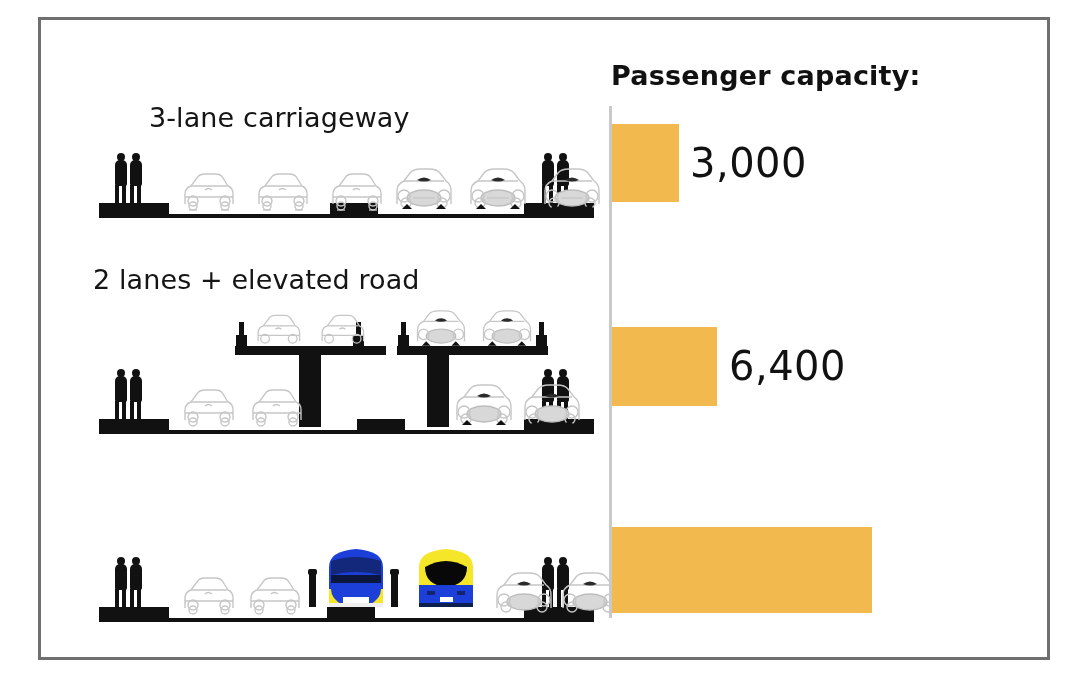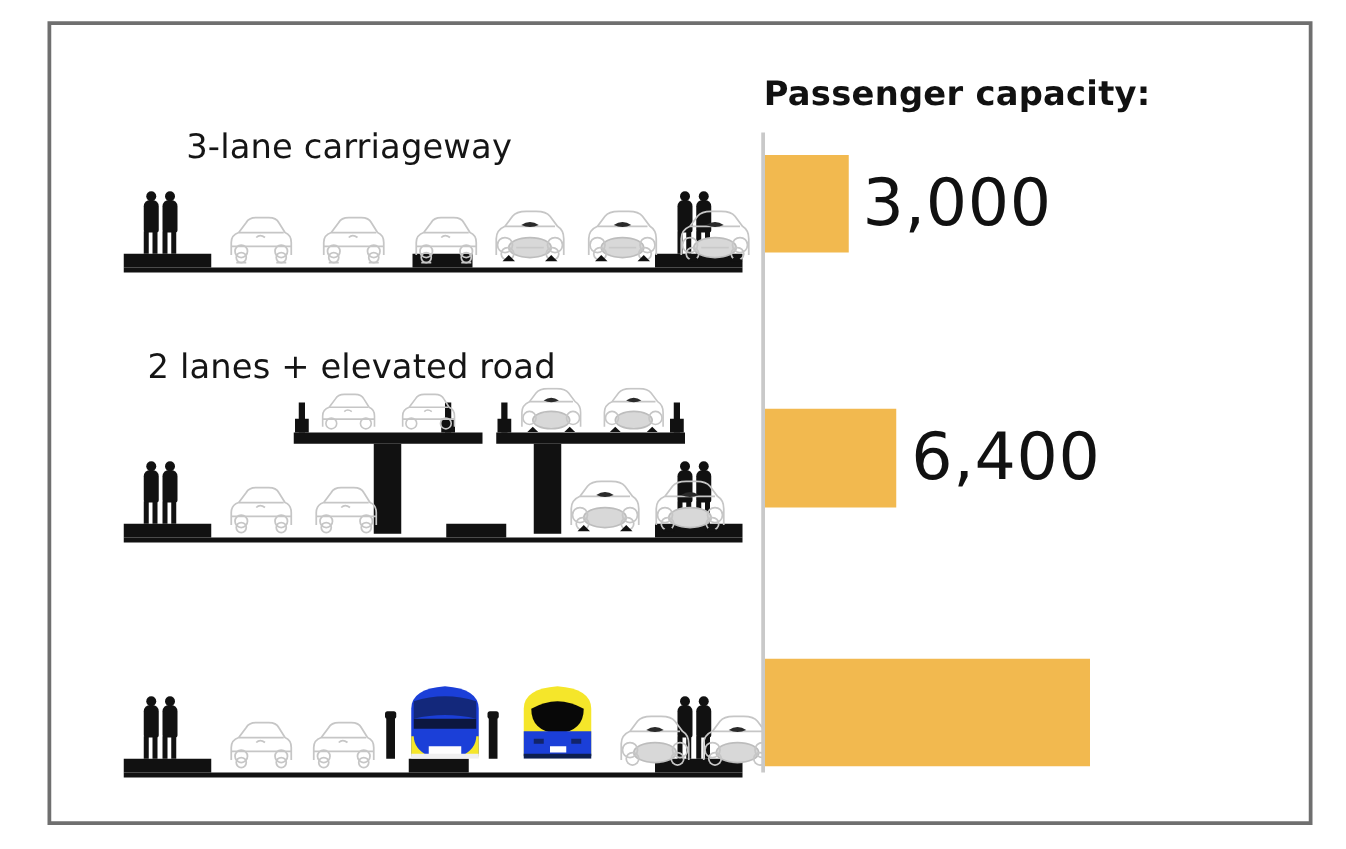--- a/index.html
+++ b/index.html
@@ -38,21 +38,21 @@
   .bus{position:absolute;bottom:15px;}
   .bus svg{display:block;}
   .bollard{position:absolute;bottom:15px;width:7px;background:#111;}
   .bollard::after{content:"";position:absolute;left:-1px;top:-4px;width:9px;height:6px;background:#111;border-radius:2px;}
 
   
   .chart{position:absolute;left:563px;top:0;right:0;height:100%;}
   .chart-title{position:absolute;left:7px;top:40px;font-size:27px;font-weight:bold;color:#111;letter-spacing:.2px;}
   .axis{position:absolute;left:5px;top:86px;width:3px;height:512px;background:#c9c9c9;}
   .bar{position:absolute;left:8px;background:#f2b94f;}
-  .bar-value{position:absolute;font-size:52px;color:#111;letter-spacing:.5px;line-height:47px;white-space:pre-line;}
+  .bar-value{position:absolute;font-size:40px;color:#111;letter-spacing:.5px;line-height:47px;white-space:pre-line;}
   .bar-note{position:absolute;font-size:14px;color:#9a9a9a;line-height:19px;white-space:pre-line;}
 </style>
 </head>
 <body>
 
 <div class="frame">
 
   <div class="left">
 
     <div class="row-label" style="left:64px;top:82px;margin-left:44px;">3-lane carriageway</div>
@@ -187,21 +187,21 @@
           <circle cx="15" cy="35" r="5"></circle>
               <circle cx="51" cy="35" r="5"></circle>
         </g>
         <path d="M26 12 q7 -5 14 0 q-7 3 -14 0Z" fill="#2a2a2a"></path>
         <path d="M11 41 l5 -5 l5 5Z" fill="#111"></path>
             <path d="M45 41 l5 -5 l5 5Z" fill="#111"></path>
         </svg>
         </div>
     </div>
 
-    <div class="row-label" style="left:77px;top:244px;margin-top:14px;">2 lanes + elevated road</div>
+    <div class="row-label" style="left:52px;top:244px;">2 lanes + elevated road</div>
 
     <div class="scene" style="left:58px;top:284px;width:495px;height:130px;">
       <div class="ground"></div>
       <div class="sidewalk" style="left:0;width:70px;"></div>
       <div class="sidewalk" style="right:0;width:70px;"></div>
       <div class="median" style="left:258px;width:48px;"></div>
 
       <div class="deck" style="left:136px;top:42px;width:151px;"></div>
       <div class="deck" style="left:298px;top:42px;width:151px;"></div>
       <div class="pillar" style="left:200px;top:51px;height:72px;"></div>

